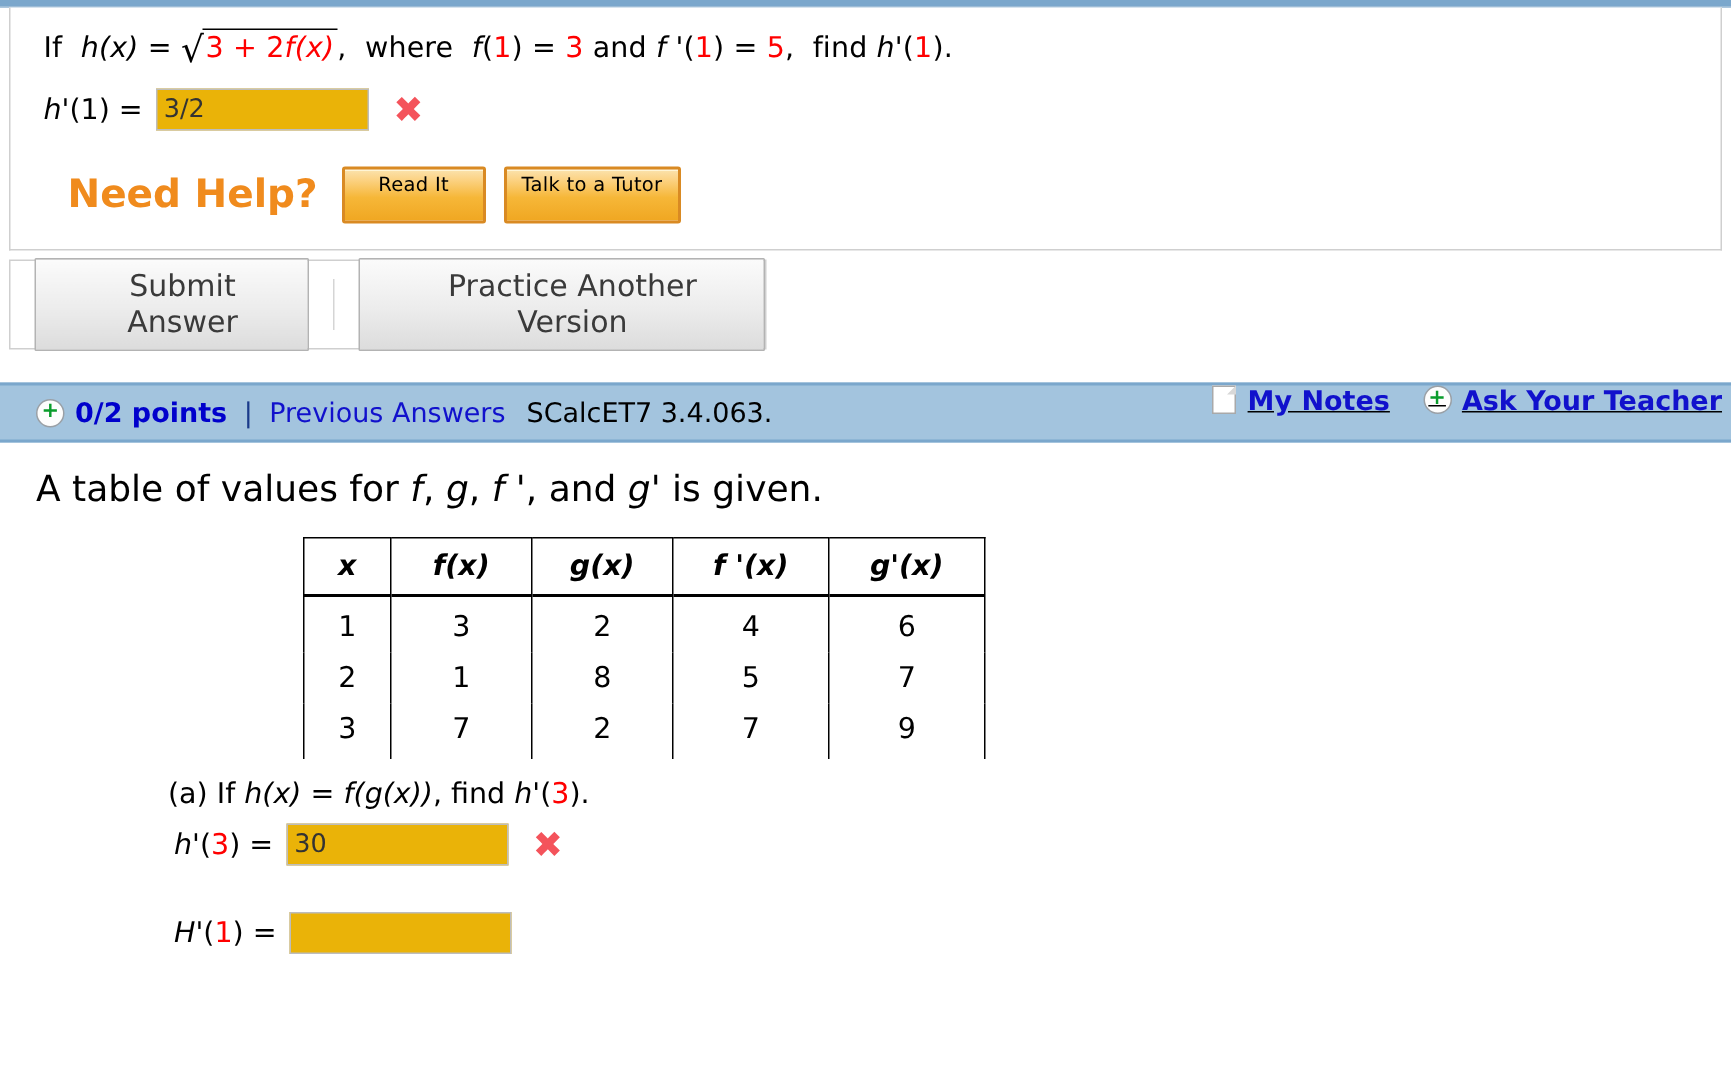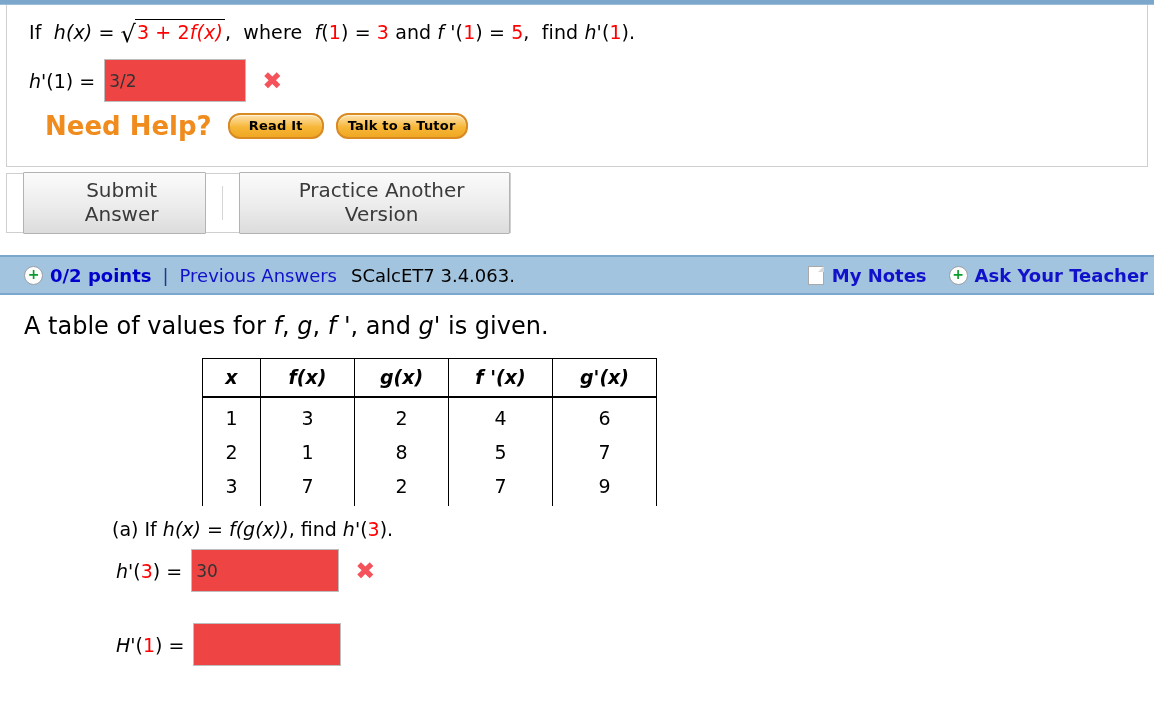--- a/index.html
+++ b/index.html
@@ -70,23 +70,23 @@
     position: absolute;
     left: 22px;
     top: 54px;
     font-size: 19px;
     display: flex;
     align-items: center;
     white-space: nowrap;
   }
   .ansbox {
     width: 142px;
-    height: 43px;
+    height: 28px;
     border: 1px solid #bdbdbd;
-    background: #ef4444;
+    background: #eab308;
     box-sizing: border-box;
     font-family: "DejaVu Sans", "Liberation Sans", sans-serif;
     font-size: 17px;
     color: #333;
     padding: 0 4px;
     margin-left: 9px;
     outline: none;
   }
   .xmark {
     color: #f4535b;
@@ -107,25 +107,25 @@
   .needhelp-label {
     color: #f08b1d;
     font-weight: bold;
     font-size: 26px;
     margin-right: 16px;
   }
   .helpbtn {
     border: 2px solid #d98a23;
     background: linear-gradient(to bottom, #fbe3ae 0%, #fcd488 18%, #f6b738 55%, #f0a722 100%);
     color: #000;
-    font-weight: bold;
+    font-weight: normal;
     font-size: 13px;
-    padding: 3px 10px 4px 10px;
+    padding: 3px 10px 16px 10px;
     margin-right: 12px;
-    border-radius: 12px;
+    border-radius: 2px;
     box-shadow: inset 0 1px 0 #fff5d6;
     cursor: pointer;
     font-family: "DejaVu Sans", "Liberation Sans", sans-serif;
     letter-spacing: .2px;
   }
   #btn-readit { min-width: 96px; }
 
   
   .submit-panel {
     margin: 6px 6px 0 6px;
@@ -168,25 +168,26 @@
     align-items: center;
     position: relative;
   }
   .bb-left {
     display: flex;
     align-items: center;
     margin-left: 24px;
   }
   .bb-right {
     display: flex;
-    align-items: center;
+    align-items: flex-start;
     position: absolute;
     right: 6px;
     top: 0;
     height: 100%;
+    text-decoration: underline;
   }
   .plus-icon {
     width: 17px; height: 17px;
     border-radius: 50%;
     background: #fdfdfd;
     border: 1px solid #9aa0a6;
     color: #0a9c2c;
     font-size: 14px;
     font-weight: bold;
     line-height: 15px;

